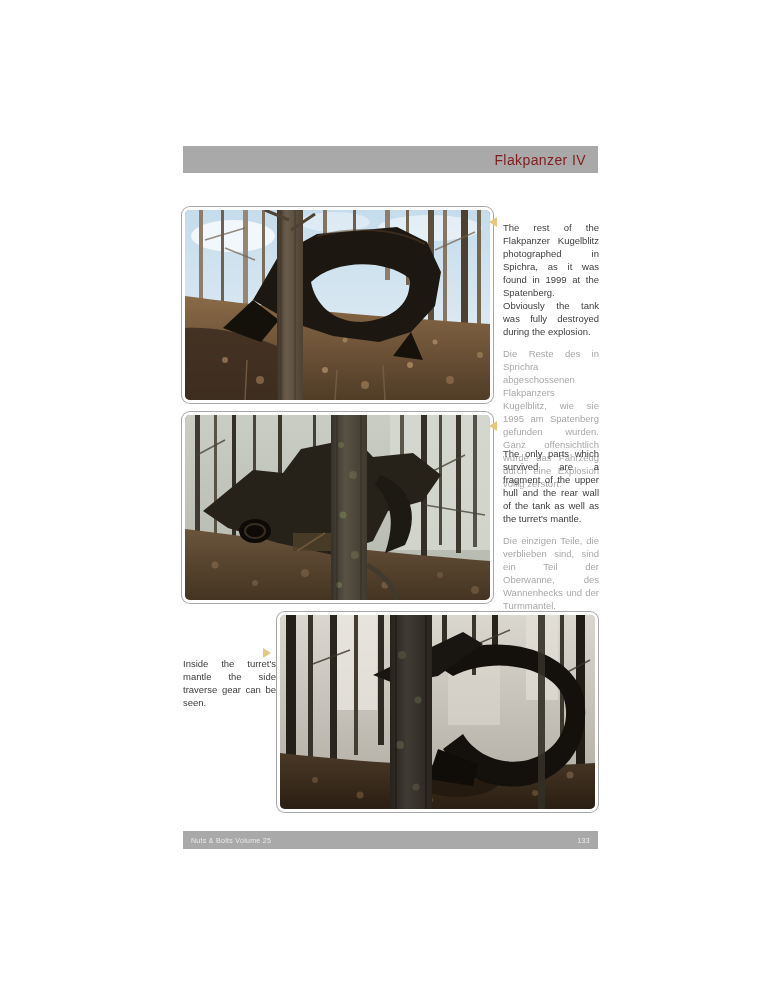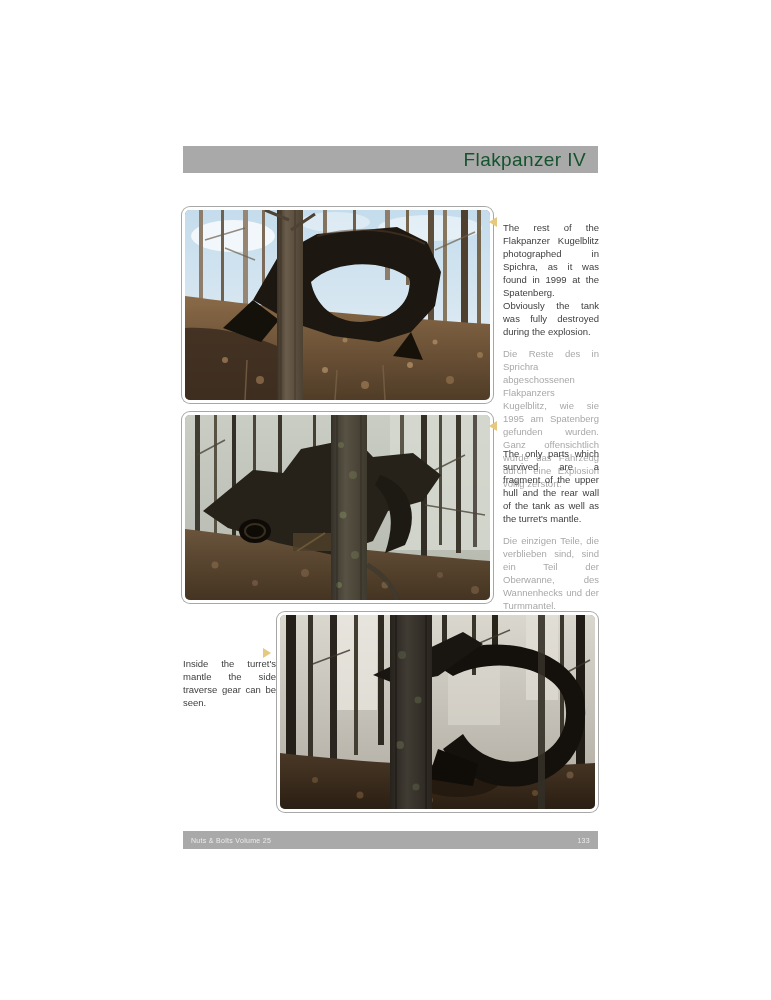--- a/index.html
+++ b/index.html
@@ -11,21 +11,21 @@
     font-family: "Liberation Sans", sans-serif;
     overflow: hidden;
   }
   
   .bar { position: absolute; left: 183px; width: 415px; background: #a9a9a9; }
   #header-bar {
     top: 146px; height: 27px;
     display: flex; align-items: center; justify-content: flex-end;
   }
   #header-bar .title {
-    color: #14532d; font-size: 19px; letter-spacing: 0.4px;
+    color: #7f1d1d; font-size: 14px; letter-spacing: 0.4px;
     padding-right: 12px;
   }
   #footer-bar {
     top: 831px; height: 18px;
     display: flex; align-items: center; justify-content: space-between;
   }
   #footer-bar span {
     color: #ebebeb; font-size: 7px; letter-spacing: 0.3px;
     padding: 0 8px;
   }

